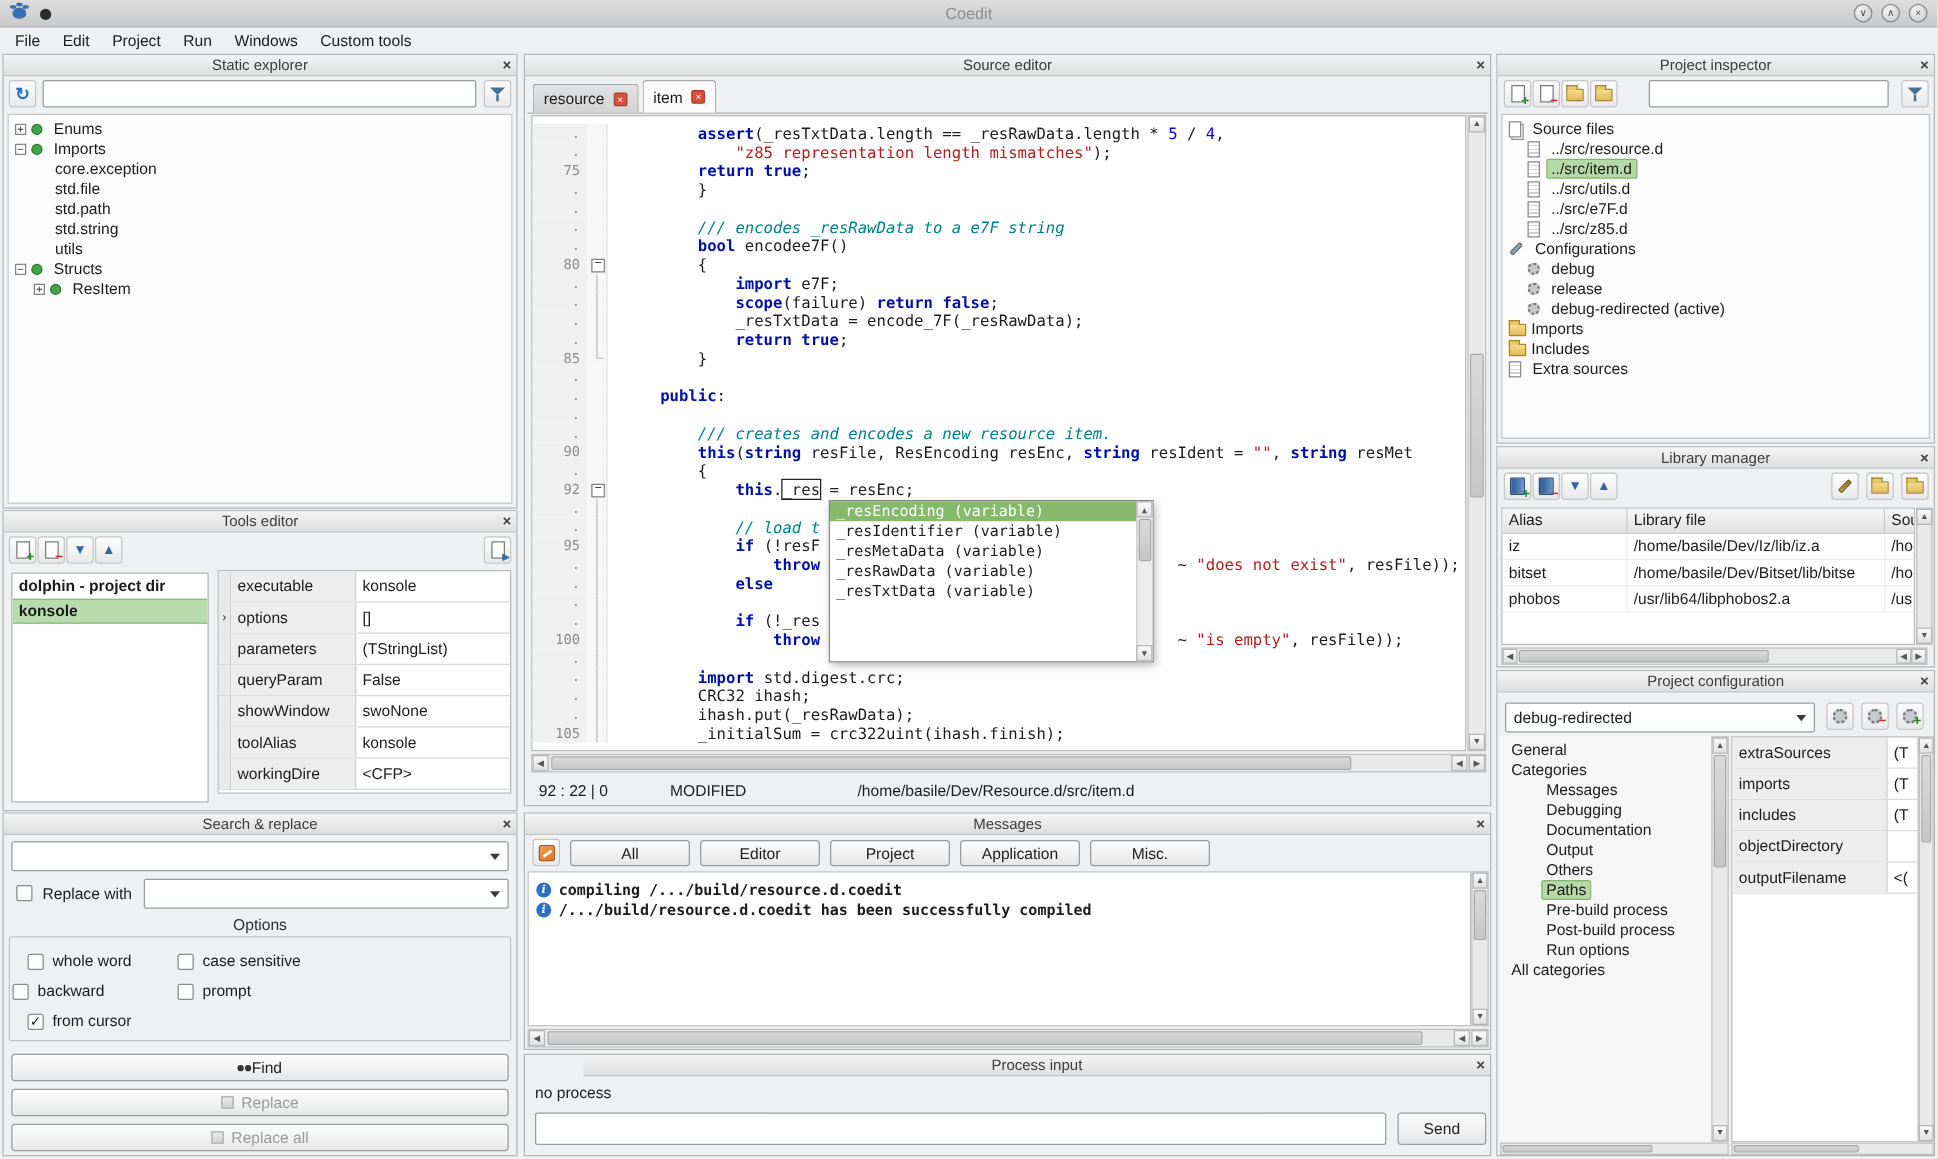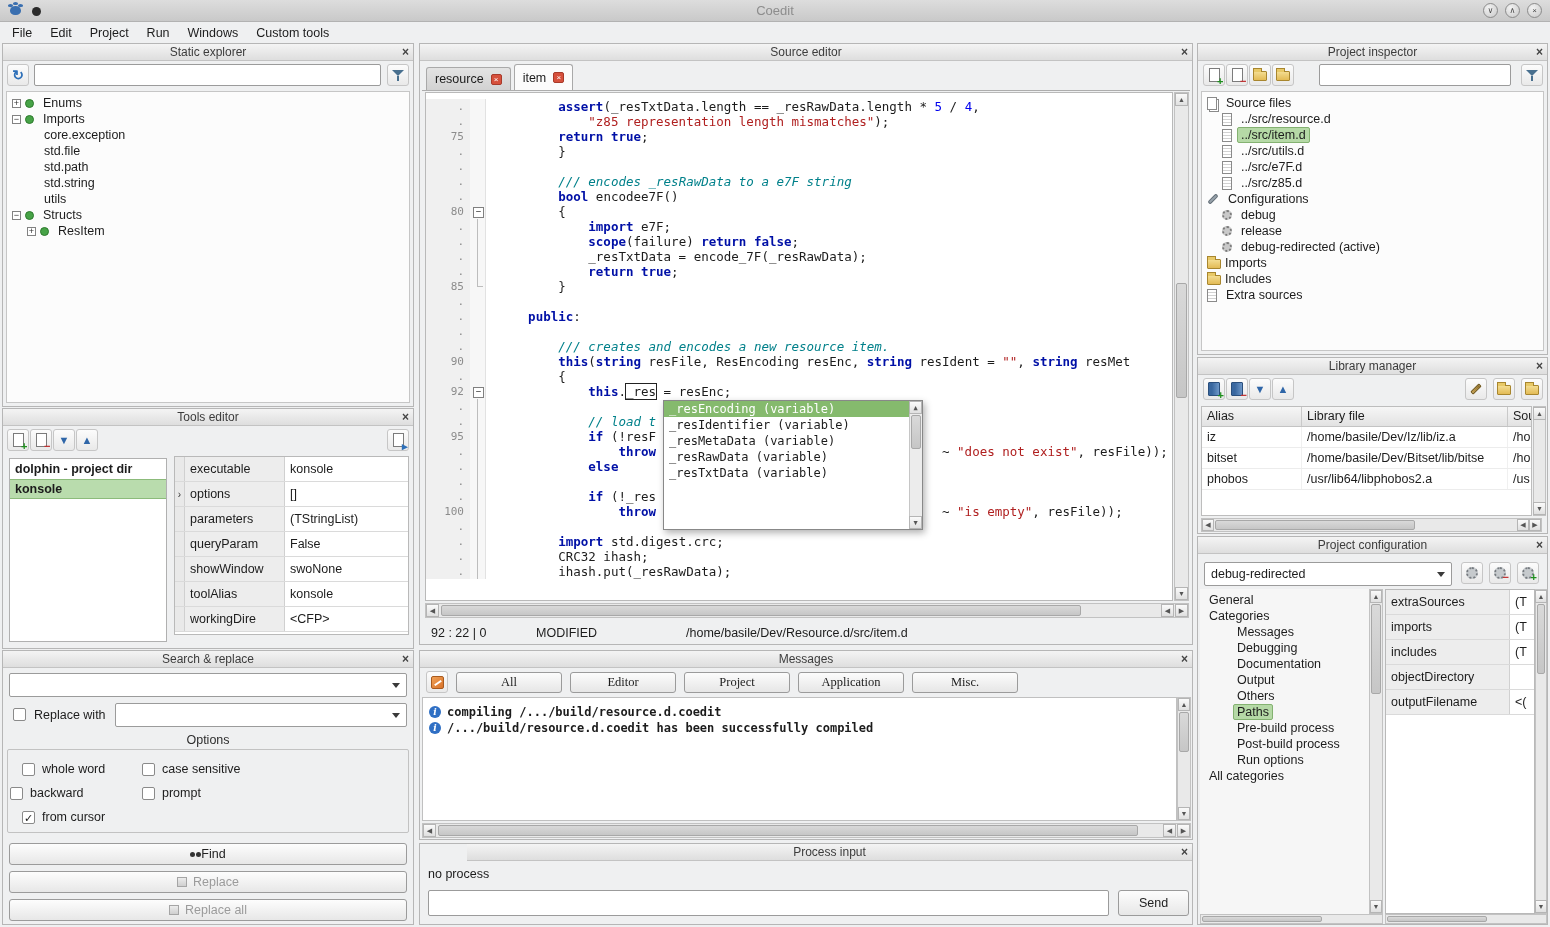--- a/index.html
+++ b/index.html
@@ -109,21 +109,21 @@
 .sbb{position:absolute;width:13px;height:13px;background:linear-gradient(#fafafa,#e0e0e0);border:1px solid #b5b5b5;color:#555;font-size:7px;display:flex;align-items:center;justify-content:center;}
 .sbt{position:absolute;background:linear-gradient(#d9d9d9,#c6c6c6);border:1px solid #a8a8a8;border-radius:2px;}
 
 
 #popup{position:absolute;left:663px;top:400px;width:260px;height:130px;background:#fff;border:1px solid #888;box-shadow:2px 3px 7px rgba(0,0,0,.3);z-index:40;font-family:"DejaVu Sans Mono",monospace;font-size:12px;}
 .pop-item{height:16px;line-height:16px;padding:0 5px;white-space:nowrap;margin-right:13px;}
 .pop-item.sel{background:#85ba6d;color:#fff;}
 #pop-sb{position:absolute;right:0;top:0;bottom:0;width:13px;background:#ececec;border-left:1px solid #c6c6c6;}
 
 
-.mtab{width:106px;height:21px;border:1px solid #9b9b9b;border-radius:3px;background:linear-gradient(#fcfcfc,#e6e6e6);display:flex;align-items:center;justify-content:center;font-family:Liberation Serif, serif;}
+.mtab{width:96px;height:21px;border:1px solid #9b9b9b;border-radius:3px;background:linear-gradient(#fcfcfc,#e6e6e6);display:flex;align-items:center;justify-content:center;}
 #msg-list{position:absolute;left:2px;top:46px;width:755px;height:124px;background:#fff;border:1px solid #c0c0c0;padding:6px 0 0 6px;overflow:hidden;}
 .msg-row{height:16px;display:flex;align-items:center;gap:6px;font-family:"DejaVu Sans Mono",monospace;font-weight:bold;font-size:12px;white-space:nowrap;}
 
 
 #lib-table{position:absolute;left:3px;top:48px;width:331px;height:110px;background:#fff;border:1px solid #bdbdbd;overflow:hidden;}
 .lib-h{display:flex;height:20px;background:linear-gradient(#f6f6f6,#e2e2e2);border-bottom:1px solid #c3c3c3;}
 .lib-hc{border-right:1px solid #c9c9c9;padding:2px 5px;overflow:hidden;white-space:nowrap;flex:none;}
 .lib-row{display:flex;height:21px;border-bottom:1px solid #ececec;}
 .lib-c{border-right:1px solid #f0f0f0;padding:3px 5px;overflow:hidden;white-space:nowrap;flex:none;}
 </style>
@@ -368,20 +368,21 @@
           <div class="cl"><span class="g">95</span><span class="fm l"></span><span class="ct"><span>            </span><span class="tk-k">if</span><span> (!resF</span></span></div>
           <div class="cl"><span class="g">.</span><span class="fm l"></span><span class="ct"><span>                </span><span class="tk-k">throw</span><span>                                      ~ </span><span class="tk-s">"does not exist"</span><span>, resFile));</span></span></div>
           <div class="cl"><span class="g">.</span><span class="fm l"></span><span class="ct"><span>            </span><span class="tk-k">else</span></span></div>
           <div class="cl"><span class="g">.</span><span class="fm l"></span></div>
           <div class="cl"><span class="g">.</span><span class="fm l"></span><span class="ct"><span>            </span><span class="tk-k">if</span><span> (!_res</span></span></div>
           <div class="cl"><span class="g">100</span><span class="fm l"></span><span class="ct"><span>                </span><span class="tk-k">throw</span><span>                                      ~ </span><span class="tk-s">"is empty"</span><span>, resFile));</span></span></div>
           <div class="cl"><span class="g">.</span><span class="fm l"></span><span class="ct"></span></div>
           <div class="cl"><span class="g">.</span><span class="fm l"></span><span class="ct"><span>        </span><span class="tk-k">import</span><span> std.digest.crc;</span></span></div>
           <div class="cl"><span class="g">.</span><span class="fm l"></span><span class="ct"><span>        CRC32 ihash;</span></span></div>
           <div class="cl"><span class="g">.</span><span class="fm l"></span><span class="ct"><span>        ihash.put(_resRawData);</span></span></div>
+          <div class="cl"><span class="g">105</span><span class="fm l"></span><span class="ct"><span>        _initialSum = crc322uint(ihash.finish);</span></span></div>
         </div>
     </div>
 
     <div class="sbv" style="left:754px;top:48px;width:15px;height:509px;">
       <span class="sbb" style="left:0;top:0;">▲</span>
       <span class="sbb" style="left:0;bottom:0;">▼</span>
       <span class="sbt" style="left:1px;right:1px;top:190px;height:115px;"></span>
     </div>
 
     <div class="sbh" style="left:5px;top:559px;width:764px;height:15px;">

